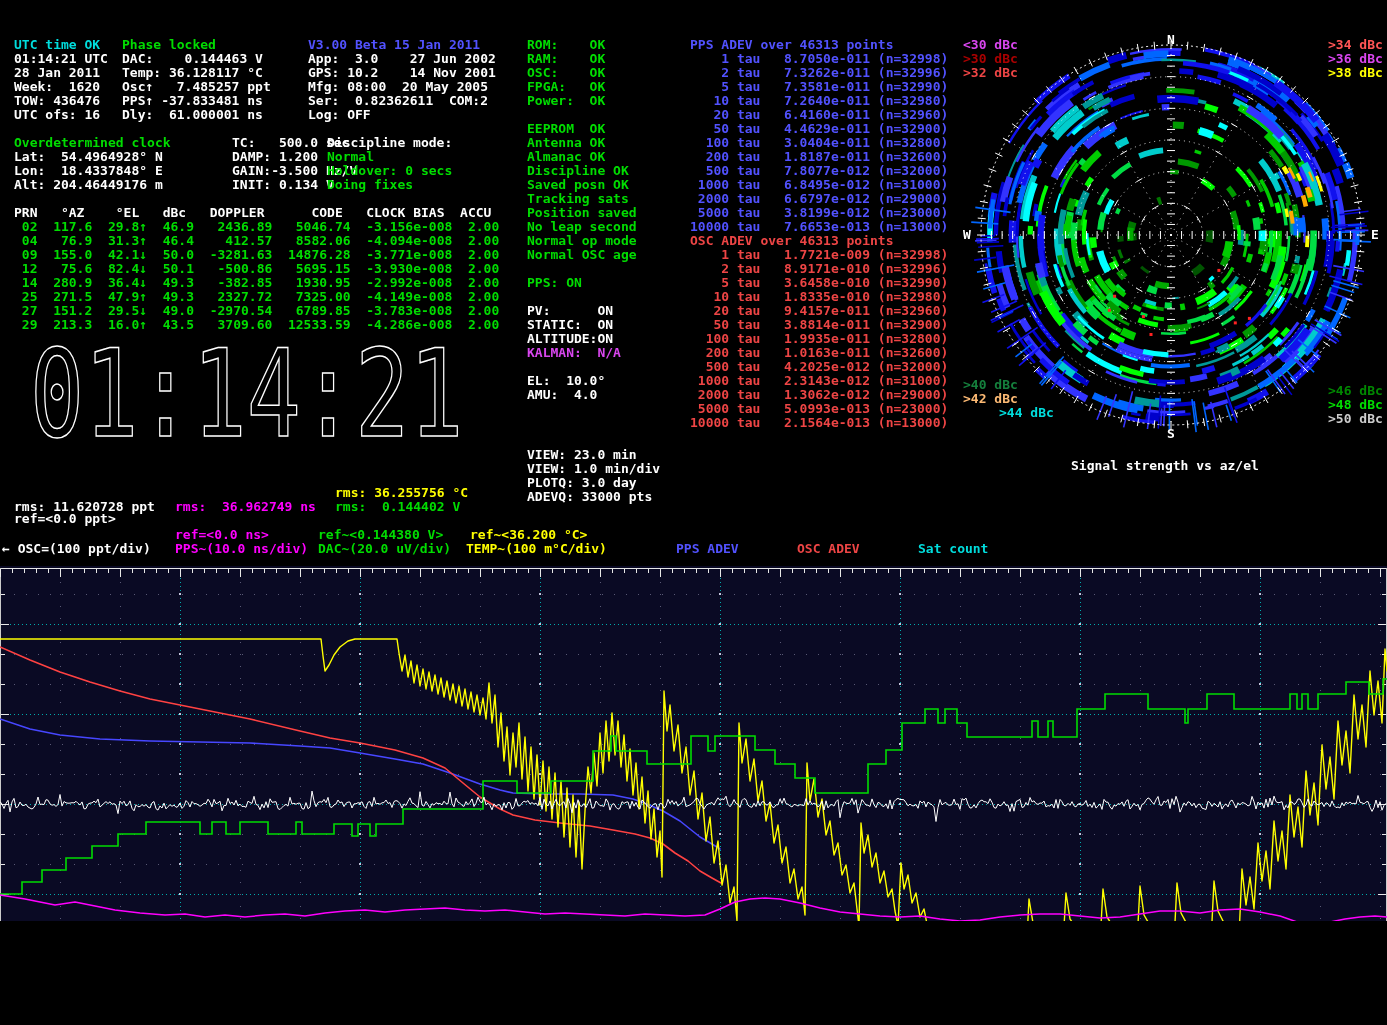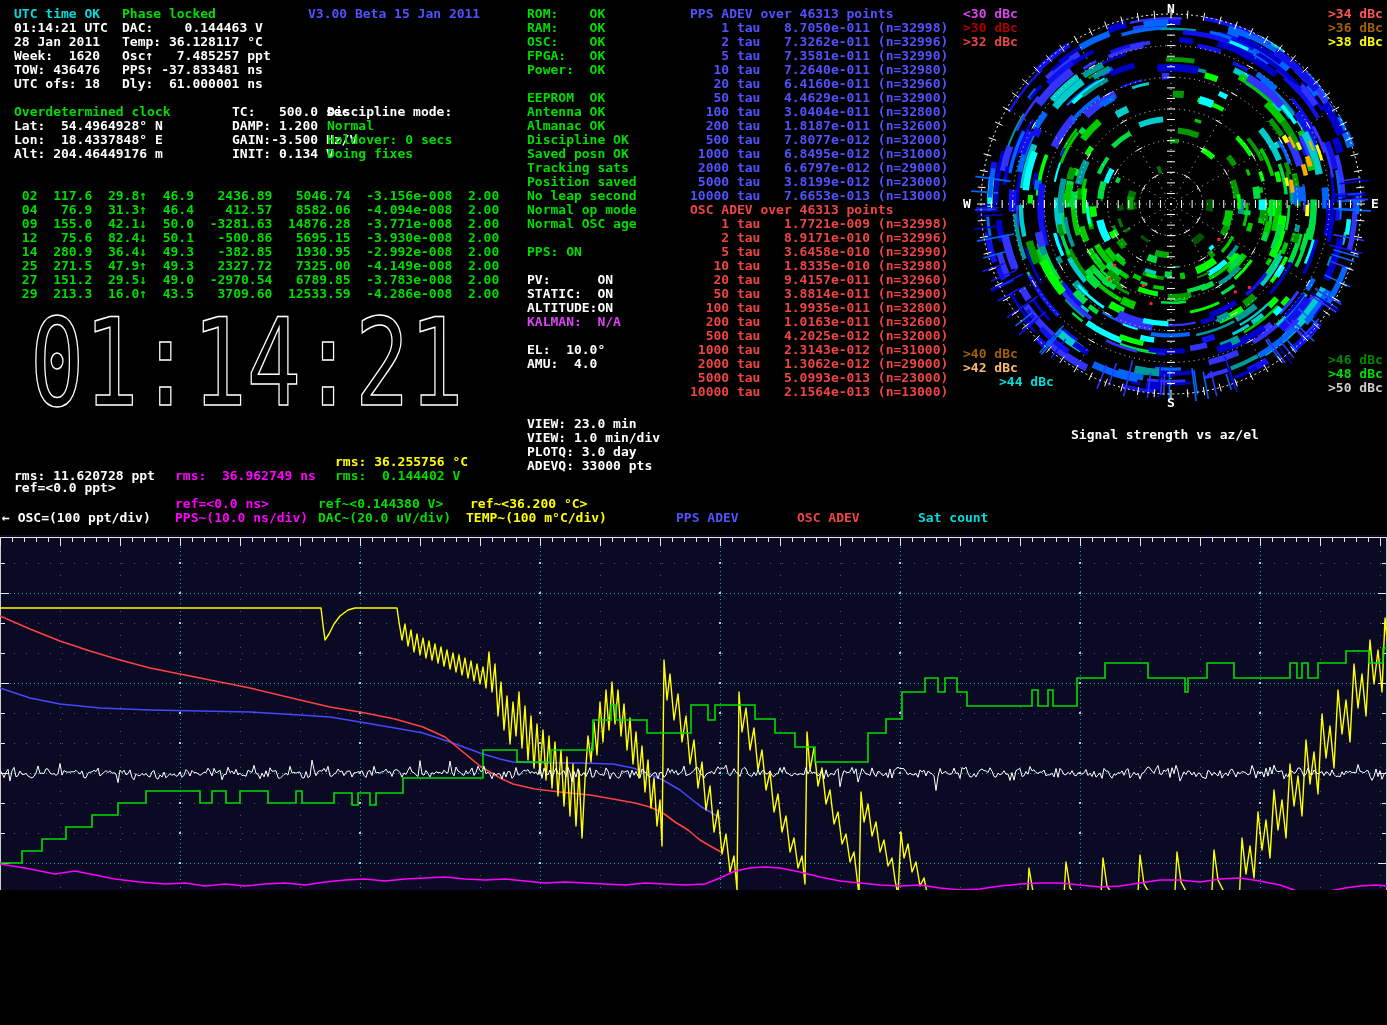--- a/index.html
+++ b/index.html
@@ -1,45 +1,47 @@
 <!DOCTYPE html>
 <html><head>
 <meta charset="utf-8">
 <style>
   html,body{margin:0;padding:0;background:#000;}
   #screen{position:relative;width:1387px;height:890px;background:#000;overflow:hidden;
-          font-family:"DejaVu Sans Mono",monospace;}
+          font-family:"DejaVu Sans Mono",monospace;margin-top:31px;}
   .t{position:absolute;margin:0;font:bold 13px/14px "DejaVu Sans Mono",monospace;white-space:pre;}
   .w{color:#ffffff}.g{color:#00dd00}.cy{color:#00dddd}.bl{color:#5252ff}.rd{color:#ee4545}
   .mg{color:#ff00ff}.yl{color:#ffff00}.gy{color:#d946ef}
-  .dr{color:#aa0000}.lr{color:#ff5555}.dy{color:#a16207}.db{color:#a16207}.mb{color:#fdba74}
+  .dr{color:#aa0000}.lr{color:#ff5555}.dy{color:#d946ef}.db{color:#15803d}.mb{color:#fdba74}
   .dg{color:#008800}.lg2{color:#cccccc}
   svg{display:block}
 </style>
 </head>
 <body>
 
 <div id="screen">
 
   <pre class="t cy" style="left:14px;top:7px">UTC time OK</pre>
-  <pre class="t w" style="left:14px;top:21px"><div>01:14:21 UTC</div><div>28 Jan 2011</div><div>Week:  1620</div><div>TOW: 436476</div><div>UTC ofs: 18</div></pre>
+  <pre class="t w" style="left:14px;top:21px"><div>01:14:21 UTC</div><div>28 Jan 2011</div><div>Week:  1620</div><div>TOW: 436476</div><div>UTC ofs: 16</div></pre>
 
   <pre class="t g" style="left:122px;top:7px">Phase locked</pre>
   <pre class="t w" style="left:122px;top:21px"><div>DAC:    0.144463 V</div><div>Temp: 36.128117 °C</div><div>Osc↑   7.485257 ppt</div><div>PPS↑ -37.833481 ns</div><div>Dly:  61.000001 ns</div></pre>
 
   <pre class="t bl" style="left:308px;top:7px">V3.00 Beta 15 Jan 2011</pre>
+  <pre class="t w" style="left:308px;top:21px"><div>App:  3.0    27 Jun 2002</div><div>GPS: 10.2    14 Nov 2001</div><div>Mfg: 08:00  20 May 2005</div><div>Ser:  0.82362611  COM:2</div><div>Log: OFF</div></pre>
 
   <pre class="t g" style="left:527px;top:7px"><div>ROM:    OK</div><div>RAM:    OK</div><div>OSC:    OK</div><div>FPGA:   OK</div><div>Power:  OK</div></pre>
 
   <pre class="t g" style="left:14px;top:105px">Overdetermined clock</pre>
   <pre class="t w" style="left:14px;top:119px"><div>Lat:  54.4964928° N</div><div>Lon:  18.4337848° E</div><div>Alt: 204.46449176 m</div></pre>
   <pre class="t w" style="left:232px;top:105px"><div>TC:   500.0 sec</div><div>DAMP: 1.200</div><div>GAIN:-3.500 Hz/V</div><div>INIT: 0.134 V</div></pre>
   <pre class="t w" style="left:327px;top:105px">Discipline mode:</pre>
   <pre class="t g" style="left:327px;top:119px"><div>Normal</div><div>Holdover: 0 secs</div><div>Doing fixes</div></pre>
 
+  <pre class="t w" style="left:14px;top:175px">PRN   °AZ    °EL   dBc   DOPPLER      CODE   CLOCK BIAS  ACCU</pre>
   <pre class="t g" style="left:14px;top:189px"><div> 02  117.6  29.8↑  46.9   2436.89   5046.74  -3.156e-008  2.00</div><div> 04   76.9  31.3↑  46.4    412.57   8582.06  -4.094e-008  2.00</div><div> 09  155.0  42.1↓  50.0  -3281.63  14876.28  -3.771e-008  2.00</div><div> 12   75.6  82.4↓  50.1   -500.86   5695.15  -3.930e-008  2.00</div><div> 14  280.9  36.4↓  49.3   -382.85   1930.95  -2.992e-008  2.00</div><div> 25  271.5  47.9↑  49.3   2327.72   7325.00  -4.149e-008  2.00</div><div> 27  151.2  29.5↓  49.0  -2970.54   6789.85  -3.783e-008  2.00</div><div> 29  213.3  16.0↑  43.5   3709.60  12533.59  -4.286e-008  2.00</div></pre>
 
   <pre class="t g" style="left:527px;top:91px"><div>EEPROM  OK</div><div>Antenna OK</div><div>Almanac OK</div><div>Discipline OK</div><div>Saved posn OK</div><div>Tracking sats</div><div>Position saved</div><div>No leap second</div><div>Normal op mode</div><div>Normal OSC age</div></pre>
   <pre class="t g" style="left:527px;top:245px">PPS: ON</pre>
   <pre class="t w" style="left:527px;top:273px"><div>PV:      ON</div><div>STATIC:  ON</div><div>ALTITUDE:ON</div></pre>
   <pre class="t gy" style="left:527px;top:315px">KALMAN:  N/A</pre>
   <pre class="t w" style="left:527px;top:343px"><div>EL:  10.0°</div><div>AMU:  4.0</div></pre>
   <pre class="t w" style="left:527px;top:417px"><div>VIEW: 23.0 min</div><div>VIEW: 1.0 min/div</div><div>PLOTQ: 3.0 day</div><div>ADEVQ: 33000 pts</div></pre>
 
   <pre class="t bl" style="left:690px;top:7px"><div>PPS ADEV over 46313 points</div><div>    1 tau   8.7050e-011 (n=32998)</div><div>    2 tau   7.3262e-011 (n=32996)</div><div>    5 tau   7.3581e-011 (n=32990)</div><div>   10 tau   7.2640e-011 (n=32980)</div><div>   20 tau   6.4160e-011 (n=32960)</div><div>   50 tau   4.4629e-011 (n=32900)</div><div>  100 tau   3.0404e-011 (n=32800)</div><div>  200 tau   1.8187e-011 (n=32600)</div><div>  500 tau   7.8077e-012 (n=32000)</div><div> 1000 tau   6.8495e-012 (n=31000)</div><div> 2000 tau   6.6797e-012 (n=29000)</div><div> 5000 tau   3.8199e-012 (n=23000)</div><div>10000 tau   7.6653e-013 (n=13000)</div></pre>

